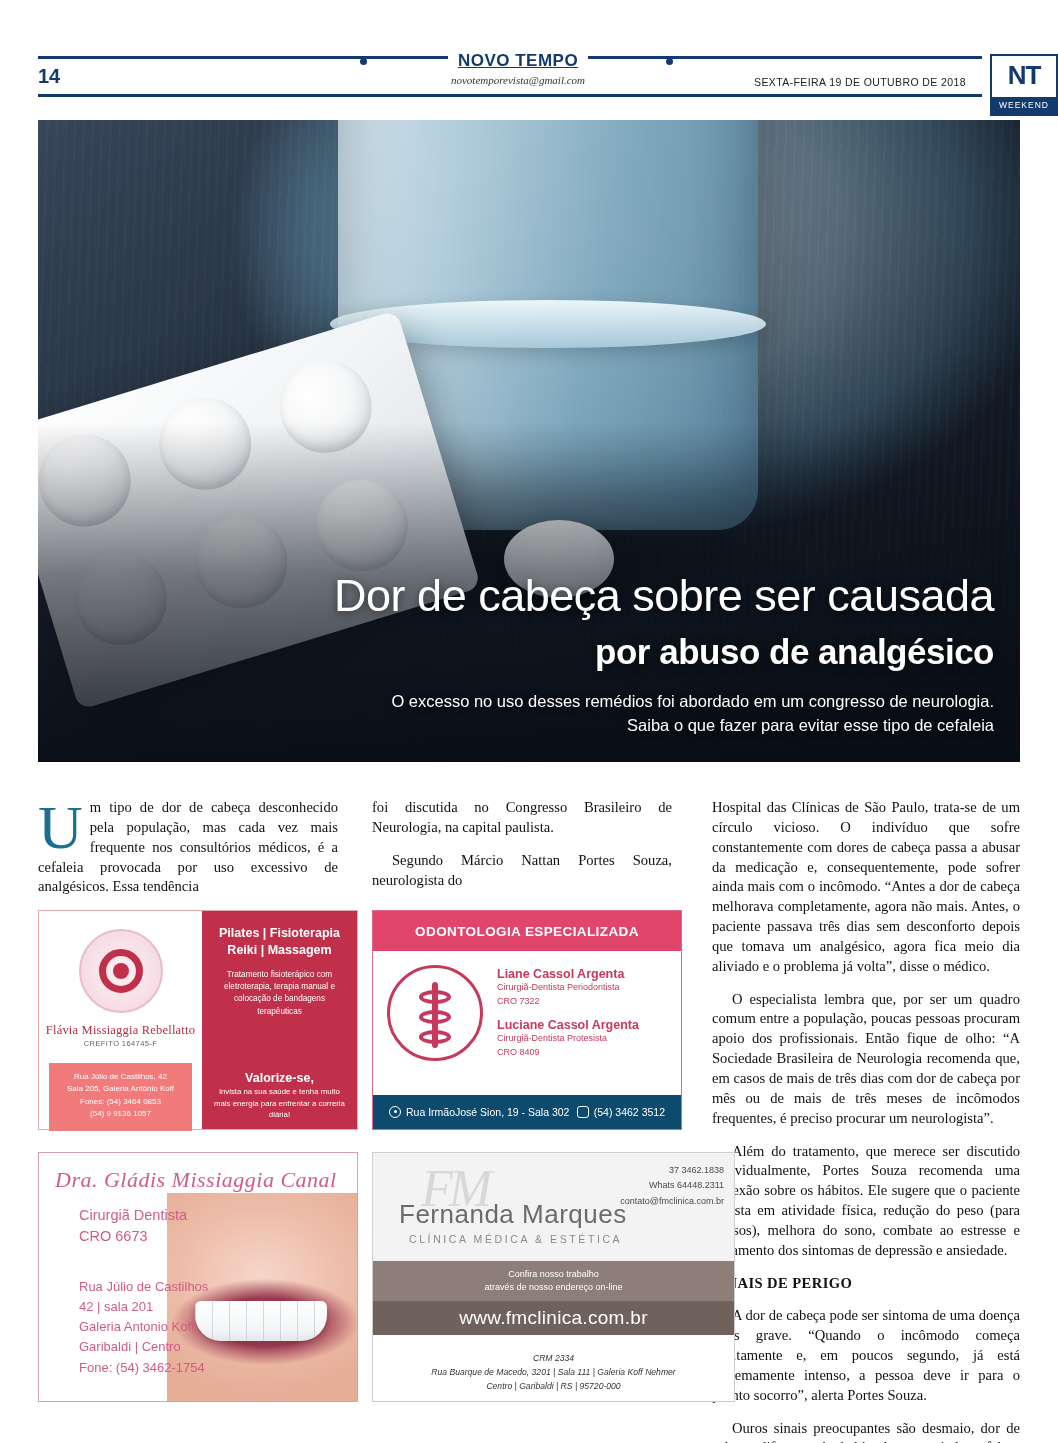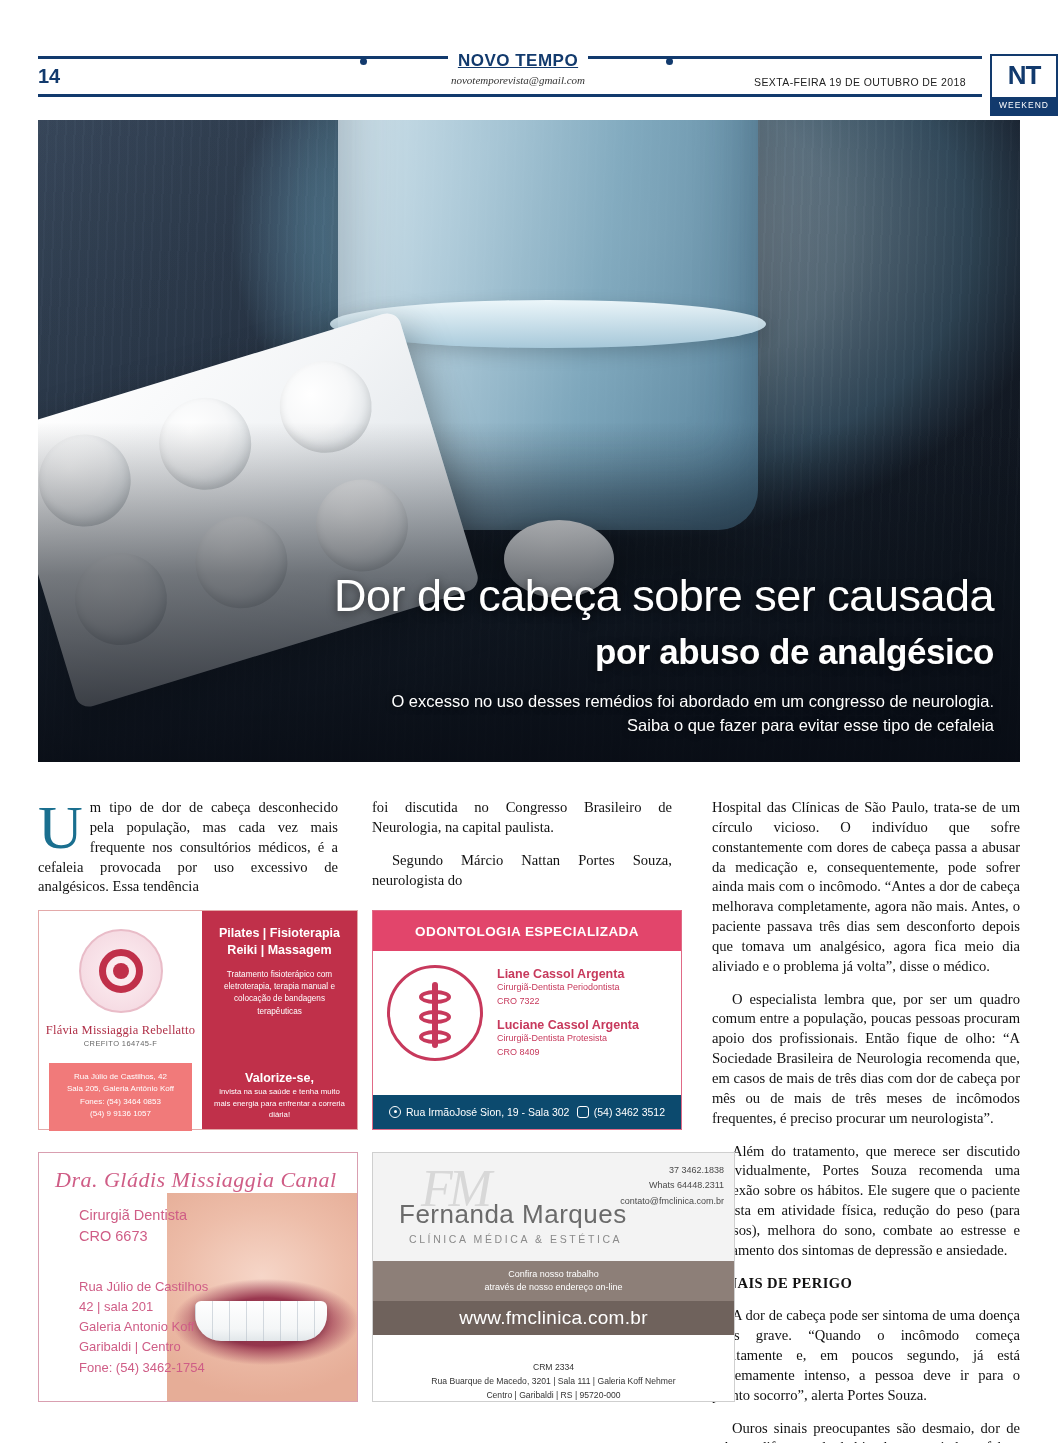--- a/index.html
+++ b/index.html
@@ -315,22 +315,22 @@
     height:40px; background:#8d7f78; color:#fff;
     display:flex; flex-direction:column; align-items:center; justify-content:center;
     font-family:"Liberation Sans", sans-serif; font-size:9px; line-height:1.5;
   }
   .ad4-url {
     height:34px; background:#6f625c; color:#fff;
     display:flex; align-items:center; justify-content:center;
     font-family:"Liberation Sans", sans-serif; font-size:19px; letter-spacing:0.3px;
   }
   .ad4-foot {
-    padding:26px 8px; text-align:center;
-    font-family:"Liberation Sans", sans-serif; font-size:8.6px; color:#333; line-height:1.6;
+    padding:17px 8px; text-align:center;
+    font-family:"Liberation Sans", sans-serif; font-size:8.6px; color:#333; line-height:1.6;font-style:italic;
   }
 </style>
 </head>
 <body>
 
 <div class="page">
 
   <div class="masthead">
     <div class="rule-top"></div>
     <div class="rule-bottom"></div>

